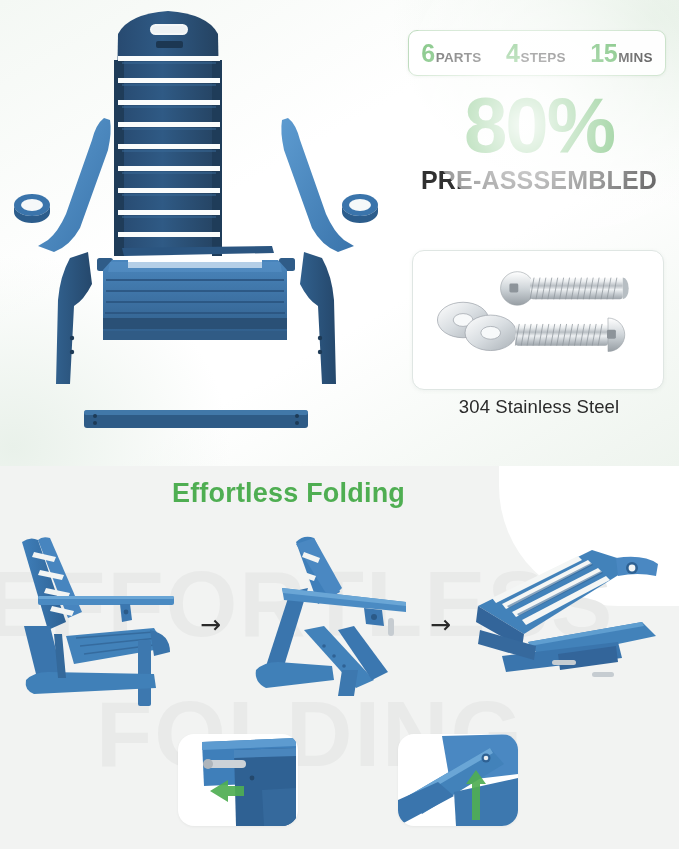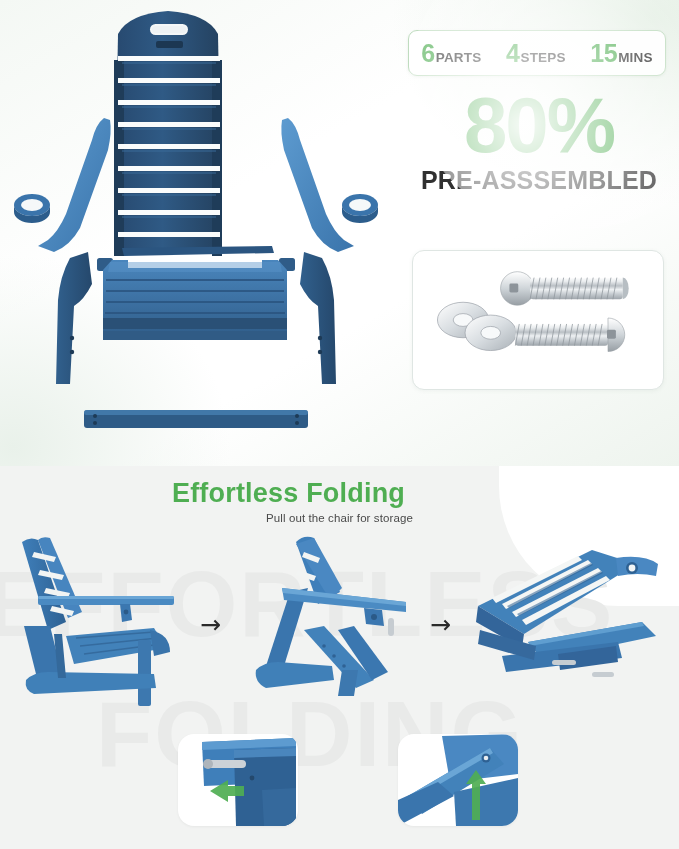--- a/index.html
+++ b/index.html
@@ -342,29 +342,29 @@
             <line x1="173" y1="74" x2="169" y2="96"></line>
           <line x1="179" y1="74" x2="175" y2="96"></line>
             <line x1="185" y1="74" x2="181" y2="96"></line>
           <line x1="191" y1="74" x2="187" y2="96"></line>
         </g>
         <path d="M197 68 a17 17 0 0 1 17 17 a17 17 0 0 1 -17 17 Z" fill="url(#gHead)" stroke="#9aa1a7" stroke-width=".6"></path>
         <rect x="196" y="80" width="9" height="9" rx="1.5" fill="#8d949a"></rect>
       </g>
     </svg>
   </div>
+  <div id="hardware-caption">304 Stainless Steel</div>
 </div>
 
 <div id="bottom-section">
 
   <div class="watermark" id="watermark-1">EFFORTLESS</div>
   <div class="watermark" id="watermark-2">FOLDING</div>
 
   <div id="folding-title">Effortless Folding</div>
-  <div id="folding-sub">Pull out the chair for storage</div>
 
   <div id="fold-sequence">
 
     <div class="fold-stage" id="fold-stage-1">
       <svg viewBox="0 0 196 180" xmlns="http://www.w3.org/2000/svg">
         <defs>
           <linearGradient id="c1a" x1="0" y1="0" x2="1" y2="0">
             <stop offset="0" stop-color="#3f7fba"></stop>
               <stop offset="1" stop-color="#2e6193"></stop>
           </linearGradient>

